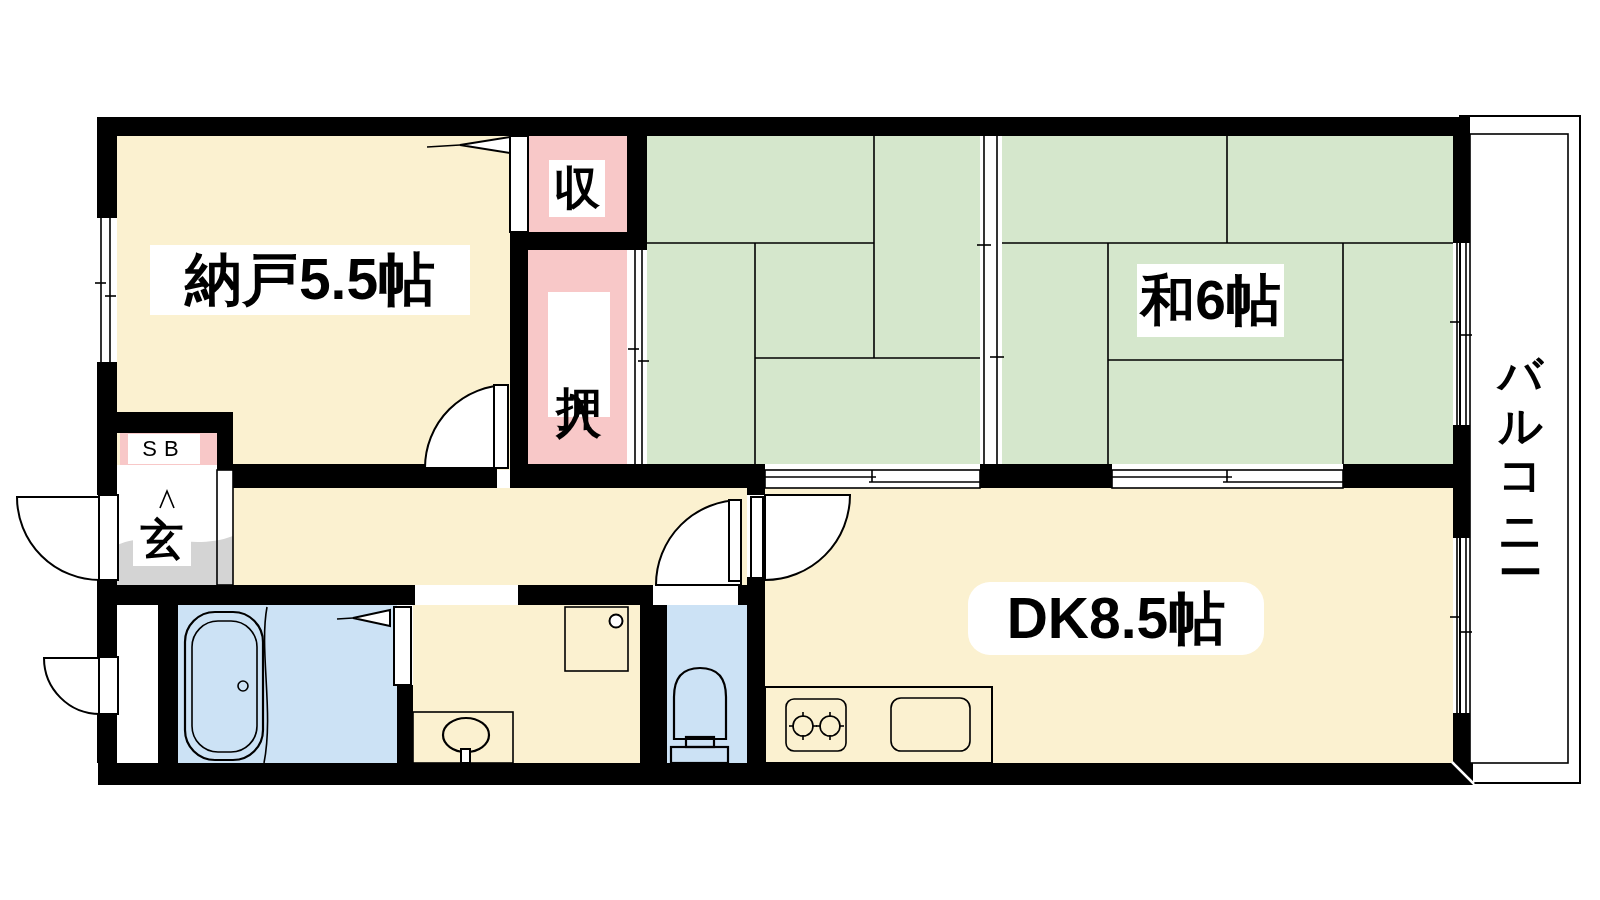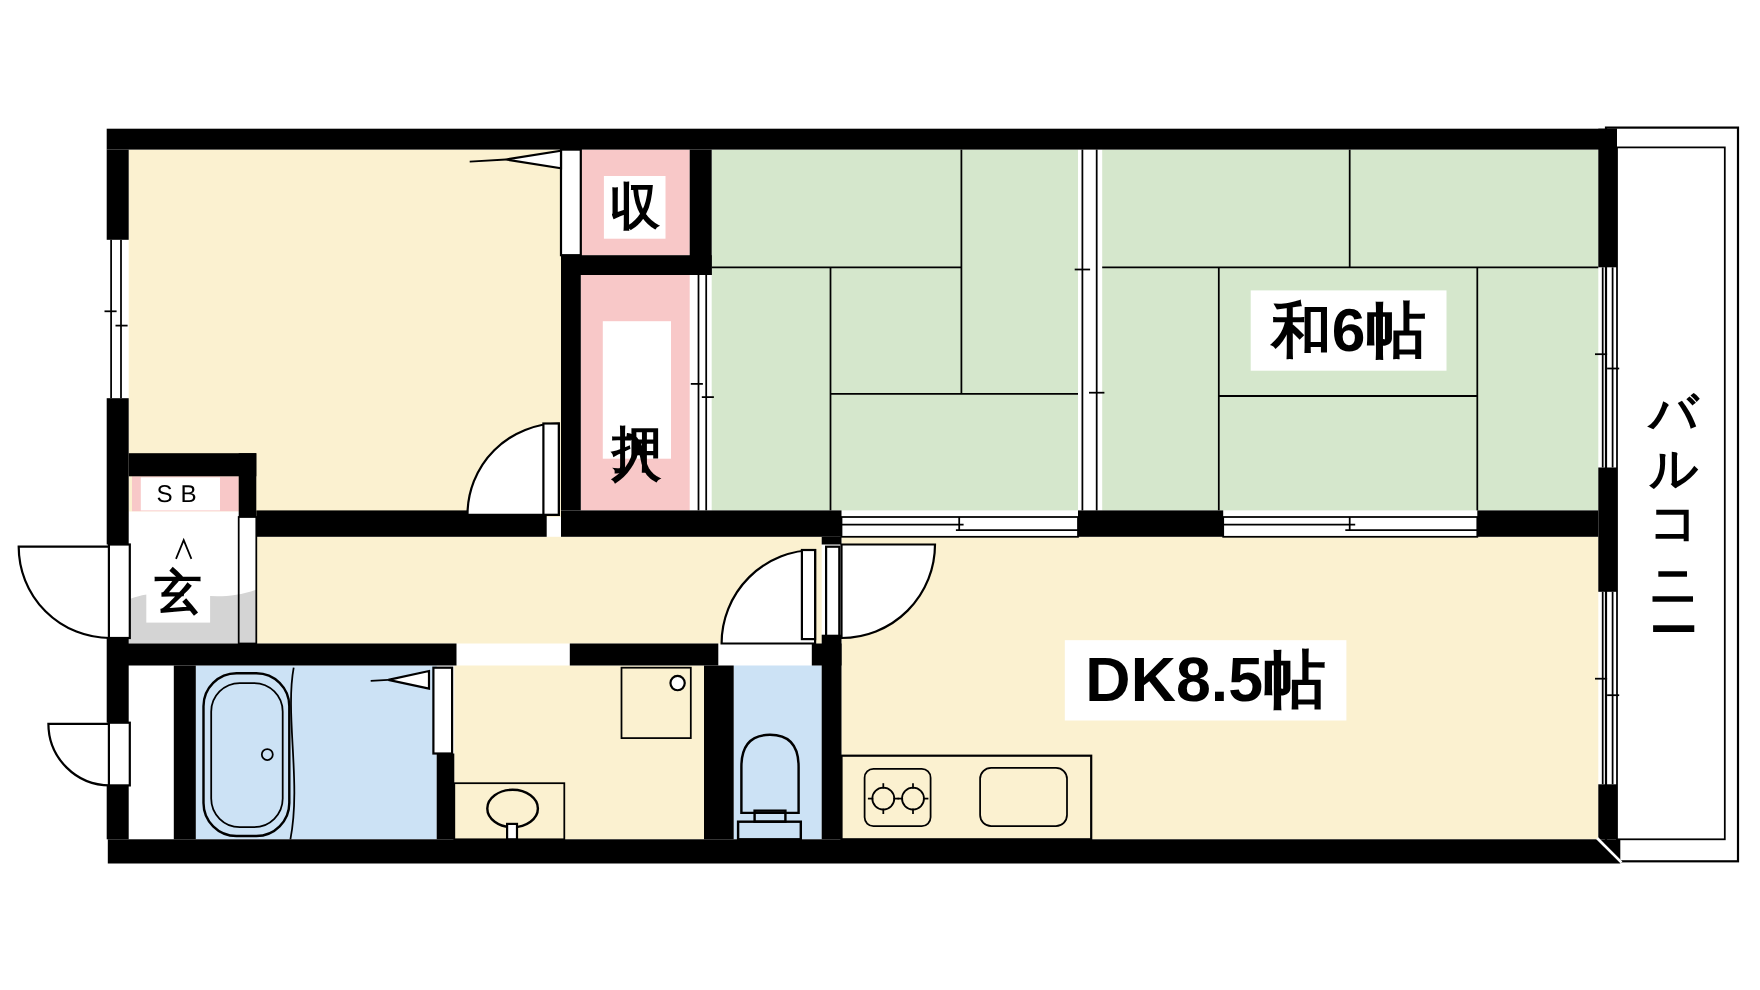--- a/index.html
+++ b/index.html
@@ -24,22 +24,22 @@
   .fix-f{fill:#fff;stroke:var(--c-line,#000);stroke-width:2;}
   
   .lbl{
     position:absolute;z-index:5;background:var(--c-label_bg,#fff);color:#000;
     display:flex;align-items:center;justify-content:center;
     font-weight:600;white-space:nowrap;line-height:1.05;
   }
   .lbl-v{writing-mode:vertical-rl;text-orientation:upright;}
   #lbl-nando   {left:150px;top:245px;width:320px;height:70px;font-size:57px;}
   #lbl-wa45    {left:692px;top:273px;width:248px;height:72px;font-size:55px;}
-  #lbl-wa6     {left:1137px;top:264px;width:178px;height:73px;font-size:55px;}
-  #lbl-dk      {left:968px;top:582px;width:256px;height:73px;font-size:57px;}
+  #lbl-wa6     {left:1137px;top:264px;width:147px;height:73px;font-size:55px;}
+  #lbl-dk      {left:968px;top:582px;width:296px;height:73px;font-size:57px;border-radius:22px;}
   #lbl-shuno   {left:549px;top:160px;width:56px;height:57px;font-size:46px;}
   #lbl-oshiire {left:548px;top:292px;width:62px;height:125px;font-size:45px;letter-spacing:4px;}
   #lbl-sb      {left:128px;top:434px;width:72px;height:30px;font-size:22px;letter-spacing:7px;font-weight:400;}
   #lbl-genkan  {left:133px;top:514px;width:58px;height:52px;font-size:43px;}
   #lbl-balcony {left:1486px;top:258px;width:70px;height:364px;font-size:44px;letter-spacing:6px;}
 </style>
 </head>
 <body>
 
 <div class="stage">
@@ -231,20 +231,21 @@
           <line class="ln-thin" x1="830" y1="712" x2="830" y2="717"></line>
             <line class="ln-thin" x1="830" y1="735" x2="830" y2="740"></line>
           <line class="ln-thin" x1="816" y1="726" x2="821" y2="726"></line>
             <line class="ln-thin" x1="839" y1="726" x2="844" y2="726"></line>
         </g>
         <rect class="ln-thin" x="891" y="698" width="79" height="53" rx="10" fill="none"></rect>
       </g>
     </g>
   </svg>
 
+  <div class="lbl" id="lbl-nando">納戸5.5帖</div>
   <div class="lbl" id="lbl-wa6">和6帖</div>
   <div class="lbl" id="lbl-dk">DK8.5帖</div>
   <div class="lbl" id="lbl-shuno">収</div>
   <div class="lbl lbl-v" id="lbl-oshiire">押入</div>
   <div class="lbl" id="lbl-sb">SB</div>
   <div class="lbl" id="lbl-genkan">玄</div>
   <div class="lbl lbl-v" id="lbl-balcony">バルコニー</div>
 </div>
 
 </body></html>

